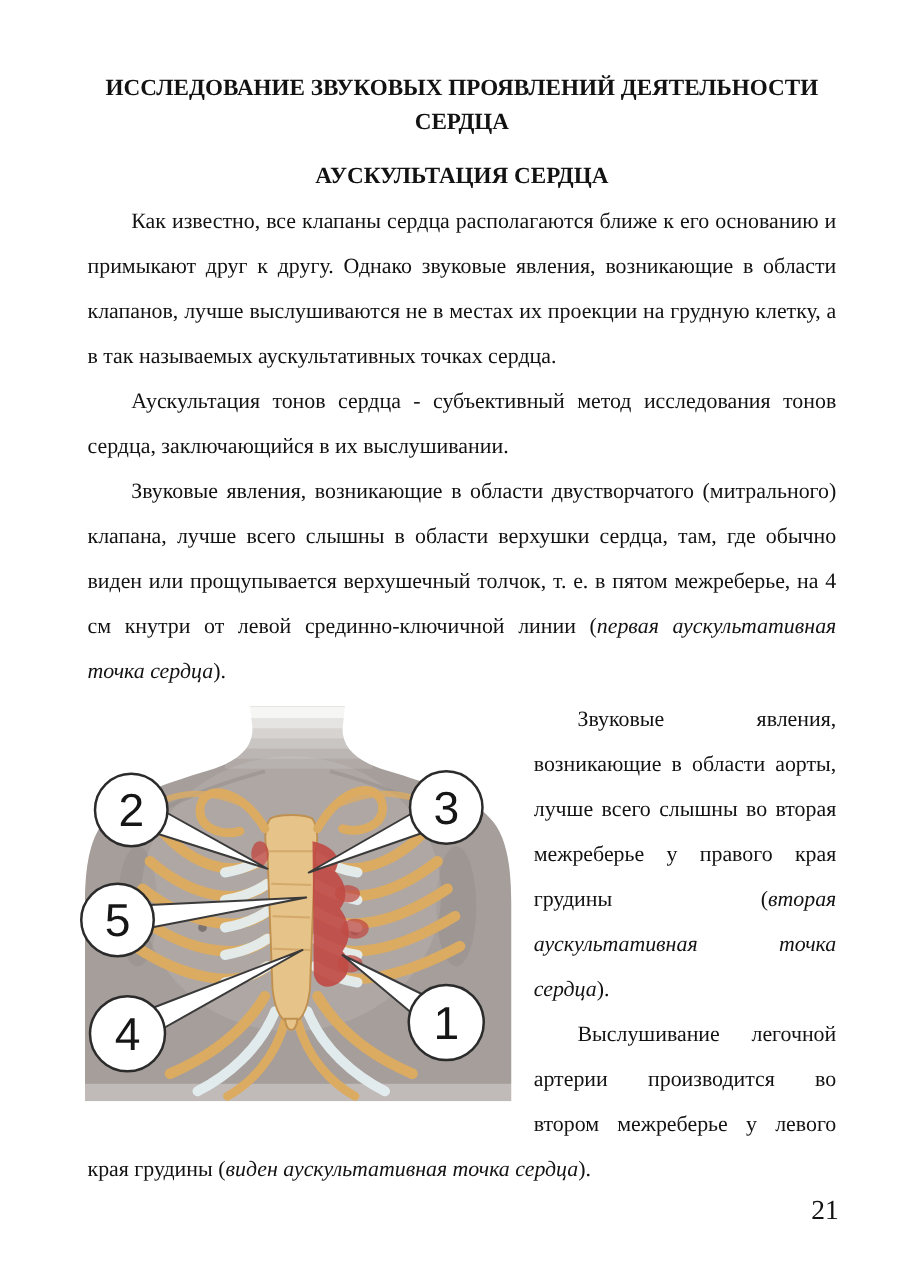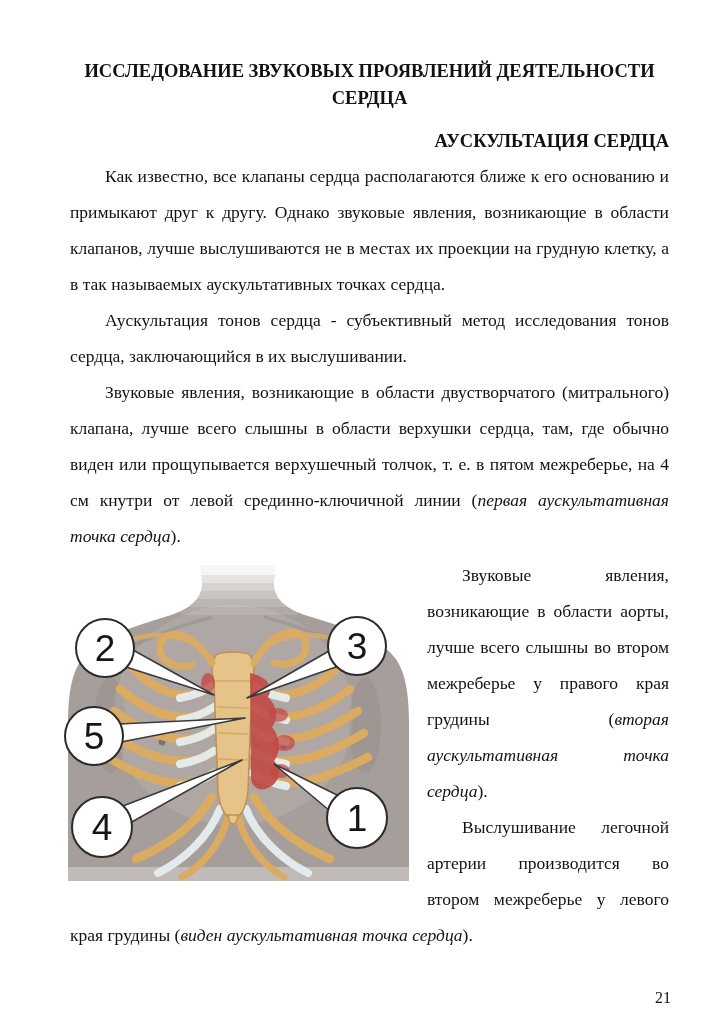--- a/index.html
+++ b/index.html
@@ -18,21 +18,21 @@
     margin:58px 0 0 0;
     font-size:18.5px; font-weight:700;
     line-height:27px;
     text-align:center;
     max-width:604px;
   }
   .subtitle {
     margin:16px 0 0 0;
     font-size:18.5px; font-weight:700;
     line-height:27px;
-    text-align:right;
+    text-align:center;
   }
   .body-par {
     margin:0;
     font-size:17.5px;
     line-height:36px;
     text-align:justify;
     text-indent:35px;
     hyphens:none;
   }
   .body-par:first-of-type { margin-top:3px; }
@@ -40,23 +40,22 @@
   .figure {
     float:left;
     width:353px; height:316px;
     margin:8px 12px 30px -8px;
   }
   .figure svg { display:block; }
   .em { font-style:italic; }
   .page-number {
     position:absolute;
     top:958px; right:54px;
-    font-size:16px;
+    font-size:22px;
     line-height:20px;
-    margin-top:30px;
   }
   
   .skin        { fill:var(--skin,#a59e9a); }
   .rib         { stroke:var(--rib,#dcab62); fill:none; stroke-linecap:round; }
   .rib-w       { stroke-width:8.5; }
   .rib-n       { stroke-width:7; }
   .cart        { stroke:var(--cartilage,#e3edef); fill:none; stroke-linecap:round; stroke-width:8; opacity:.95; }
   .sternum     { fill:var(--sternum,#e6c389); stroke:#c09050; stroke-width:1.5; }
   .sternum-line{ stroke:#c09050; stroke-width:1.5; opacity:.5; fill:none; }
   .muscle      { fill:var(--muscle-red,#c04b44); }
@@ -185,21 +184,21 @@
           <circle class="callout" cx="295" cy="253" r="30"></circle>
           <text class="callout-num" x="43" y="96">2</text>
           <text class="callout-num" x="295" y="94">3</text>
           <text class="callout-num" x="32" y="184">5</text>
           <text class="callout-num" x="40" y="275">4</text>
           <text class="callout-num" x="295" y="266">1</text>
         </g>
       </svg>
     </div>
 
-    <p class="body-par"><span>Звуковые явления, возникающие в области аорты, лучше всего слышны во втором межреберье у правого края грудины (</span><span class="em">вторая аускультативная точка сердца</span><span>).</span></p>
+    <p class="body-par"><span>Звуковые явления, возникающие в области аорты, лучше всего слышны во вторая межреберье у правого края грудины (</span><span class="em">вторая аускультативная точка сердца</span><span>).</span></p>
 
     <p class="body-par"><span>Выслушивание легочной артерии производится во втором межреберье у левого края грудины (</span><span class="em">виден аускультативная точка сердца</span><span>).</span></p>
 
   </div>
 
   <div class="page-number">21</div>
 
 </div>
 
 </body></html>

